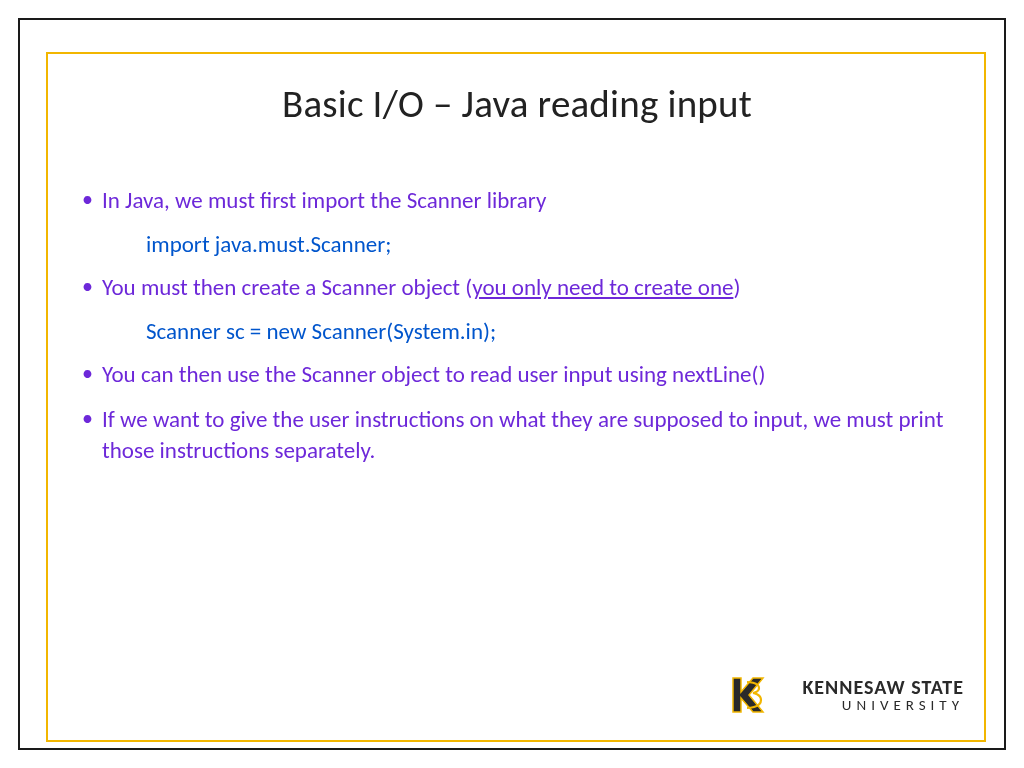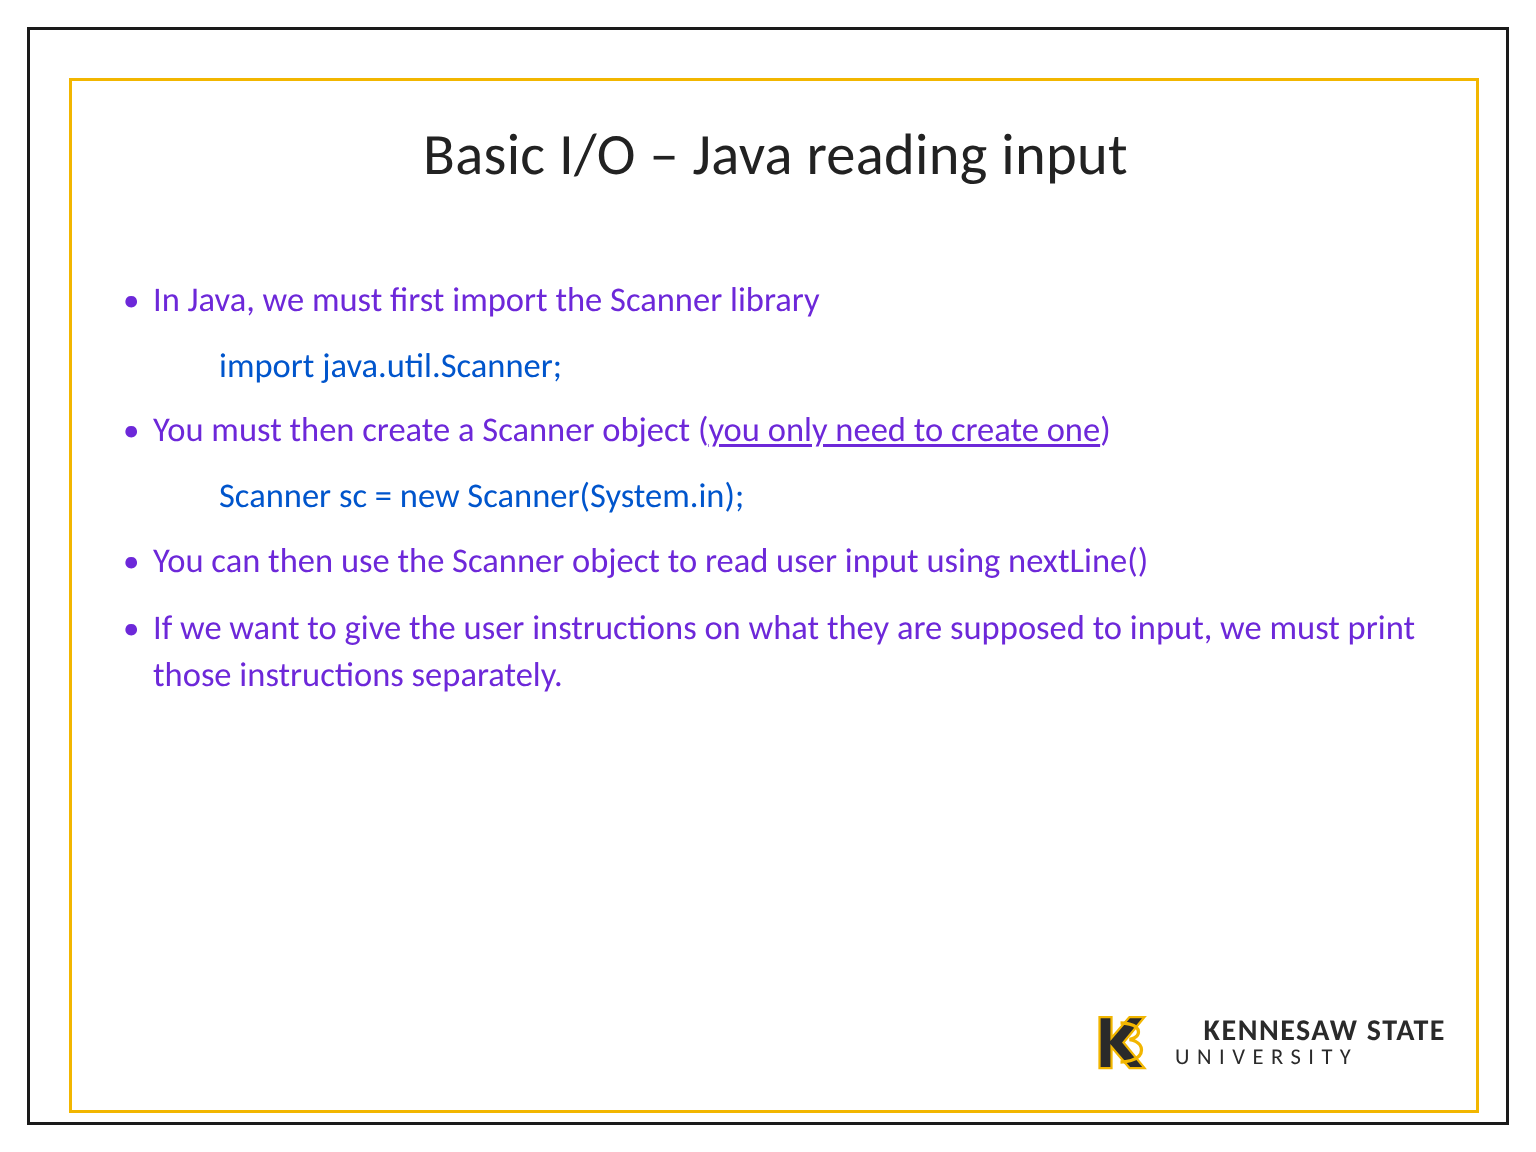--- a/index.html
+++ b/index.html
@@ -81,37 +81,38 @@
   .logo-line1 {
     font-size: 20px;
     font-weight: 700;
     letter-spacing: 1px;
     padding-left: 19px;
   }
   .logo-line2 {
     font-size: 15px;
     font-weight: 300;
     letter-spacing: 5px;
+    text-align: right;
   }
 </style>
 </head>
 <body>
 
 <div class="outer-border"></div>
 <div class="inner-border"></div>
 
 <div class="content">
   <h1 class="title">Basic I/O – Java reading input</h1>
 
   <ul class="bullets">
     <li>
       <span>In Java, we must first import the Scanner library</span>
     </li>
   </ul>
-  <div class="code-indent">import java.util.Scanner;</div>
+  <div class="code-indent">import java.must.Scanner;</div>
 
   <ul class="bullets">
     <li>
       <span>You must then create a Scanner object (</span><span class="u">you only need to create one</span><span>)</span>
     </li>
   </ul>
   <div class="code-indent">Scanner sc = new Scanner(System.in);</div>
 
   <ul class="bullets">
     <li>

